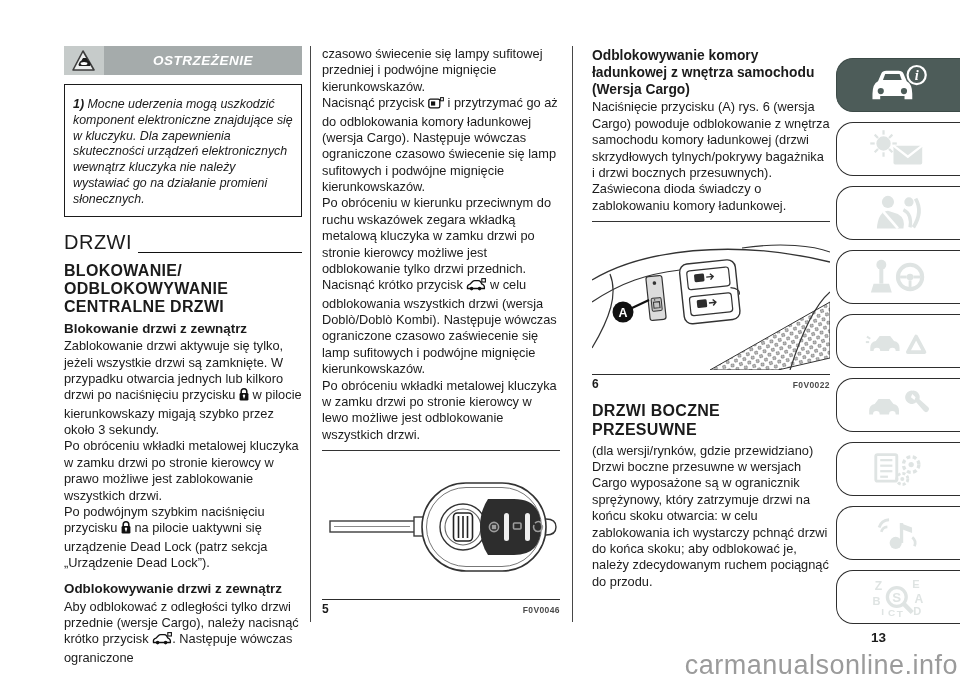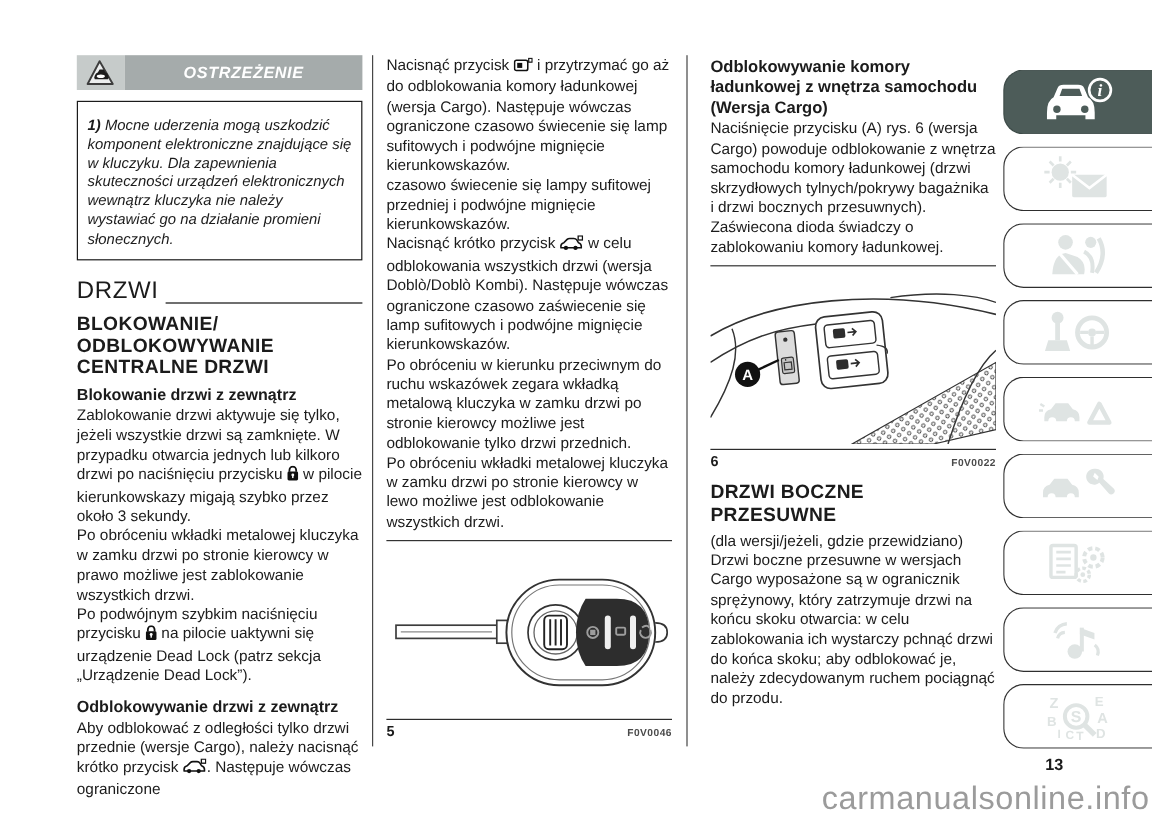--- a/index.html
+++ b/index.html
@@ -113,36 +113,36 @@
             <path d="M1.5 10.5 q-.7-3.5 2.5-4.3 l2.6-2.7 q.8-.8 2.2-.8 h3.4 q1.6 0 2.4 1.2 l1.4 2.3 q2.8.8 2.4 4.3 z" fill="none" stroke="#111" stroke-width="1.3"></path>
             <circle cx="5.6" cy="10.6" r="1.8" fill="#111"></circle>
             <circle cx="13.6" cy="10.6" r="1.8" fill="#111"></circle>
             <rect x="15.8" y="0.6" width="3.6" height="3.4" fill="none" stroke="#111" stroke-width="1.1"></rect>
           </svg></span><span>. Następuje wówczas ograniczone</span></p>
   </div>
 
   <div class="vdiv" style="left:310px"></div>
 
   <div class="col col-mid">
+    <p>czasowo świecenie się lampy sufitowej przedniej i podwójne mignięcie kierunkowskazów.</p>
+
     <p><span>Nacisnąć przycisk </span><span class="inl"><svg width="16" height="12" viewBox="0 0 16 12">
             <rect x="0.8" y="2.2" width="11" height="8.6" rx="1.6" fill="none" stroke="#111" stroke-width="1.3"></rect>
             <rect x="3" y="4.4" width="4.2" height="4.2" fill="#111"></rect>
             <rect x="12.6" y="0.6" width="2.8" height="3.2" fill="none" stroke="#111" stroke-width="1"></rect>
           </svg></span><span> i przytrzymać go aż do odblokowania komory ładunkowej (wersja Cargo). Następuje wówczas ograniczone czasowo świecenie się lamp sufitowych i podwójne mignięcie kierunkowskazów.</span></p>
 
-    <p>czasowo świecenie się lampy sufitowej przedniej i podwójne mignięcie kierunkowskazów.</p>
+    <p>Po obróceniu w kierunku przeciwnym do ruchu wskazówek zegara wkładką metalową kluczyka w zamku drzwi po stronie kierowcy możliwe jest odblokowanie tylko drzwi przednich.</p>
 
     <p><span>Nacisnąć krótko przycisk </span><span class="inl"><svg width="20" height="13" viewBox="0 0 20 13">
             <path d="M1.5 10.5 q-.7-3.5 2.5-4.3 l2.6-2.7 q.8-.8 2.2-.8 h3.4 q1.6 0 2.4 1.2 l1.4 2.3 q2.8.8 2.4 4.3 z" fill="none" stroke="#111" stroke-width="1.3"></path>
             <circle cx="5.6" cy="10.6" r="1.8" fill="#111"></circle>
             <circle cx="13.6" cy="10.6" r="1.8" fill="#111"></circle>
             <rect x="15.8" y="0.6" width="3.6" height="3.4" fill="none" stroke="#111" stroke-width="1.1"></rect>
           </svg></span><span> w celu odblokowania wszystkich drzwi (wersja Doblò/Doblò Kombi). Następuje wówczas ograniczone czasowo zaświecenie się lamp sufitowych i podwójne mignięcie kierunkowskazów.</span></p>
-
-    <p>Po obróceniu w kierunku przeciwnym do ruchu wskazówek zegara wkładką metalową kluczyka w zamku drzwi po stronie kierowcy możliwe jest odblokowanie tylko drzwi przednich.</p>
 
     <p>Po obróceniu wkładki metalowej kluczyka w zamku drzwi po stronie kierowcy w lewo możliwe jest odblokowanie wszystkich drzwi.</p>
 
     <div class="hr"></div>
 
     <div class="figure">
       <svg class="fig-art" width="238" height="138" viewBox="0 0 238 138">
 
         <rect x="8" y="64" width="86" height="11" fill="#fff" stroke="#3c3c3c" stroke-width="1.4"></rect>
         <line x1="12" y1="69.5" x2="88" y2="69.5" stroke="#8a8a8a" stroke-width="1"></line>
@@ -223,21 +223,21 @@
         <text x="31" y="88.5" text-anchor="middle" font-family="Liberation Sans, sans-serif" font-size="12.5" font-weight="bold" fill="#fff">A</text>
       </svg>
       <div class="fig-caption">
         <span class="fig-num">6</span>
         <span class="fig-code">F0V0022</span>
       </div>
     </div>
 
     <div class="sect" style="margin-top:10px;">DRZWI BOCZNE
 PRZESUWNE</div>
-    <p>(dla wersji/jeżeli, gdzie przewidziano)</p>
+    <p>(dla wersji/rynków, gdzie przewidziano)</p>
     <p>Drzwi boczne przesuwne w wersjach Cargo wyposażone są w ogranicznik sprężynowy, który zatrzymuje drzwi na końcu skoku otwarcia: w celu zablokowania ich wystarczy pchnąć drzwi do końca skoku; aby odblokować je, należy zdecydowanym ruchem pociągnąć do przodu.</p>
   </div>
 
   <div class="tabs">
 
     <div class="tab active">
       <svg width="74" height="42" viewBox="0 0 64 38">
         <path d="M8 27 q0-9 5-11.5 l3-7 q1-2.5 4.5-2.5 h11 q3.5 0 4.5 2.5 l3 7 q5 2.5 5 11.5 v5 h-7 v-3 h-22 v3 h-7 z" fill="#fff"></path>
         <path d="M17.5 14.5 l2-5.5 h13 l2 5.5 z" fill="#4d5c59"></path>
         <circle cx="15.5" cy="24.5" r="2.8" fill="#4d5c59"></circle>

